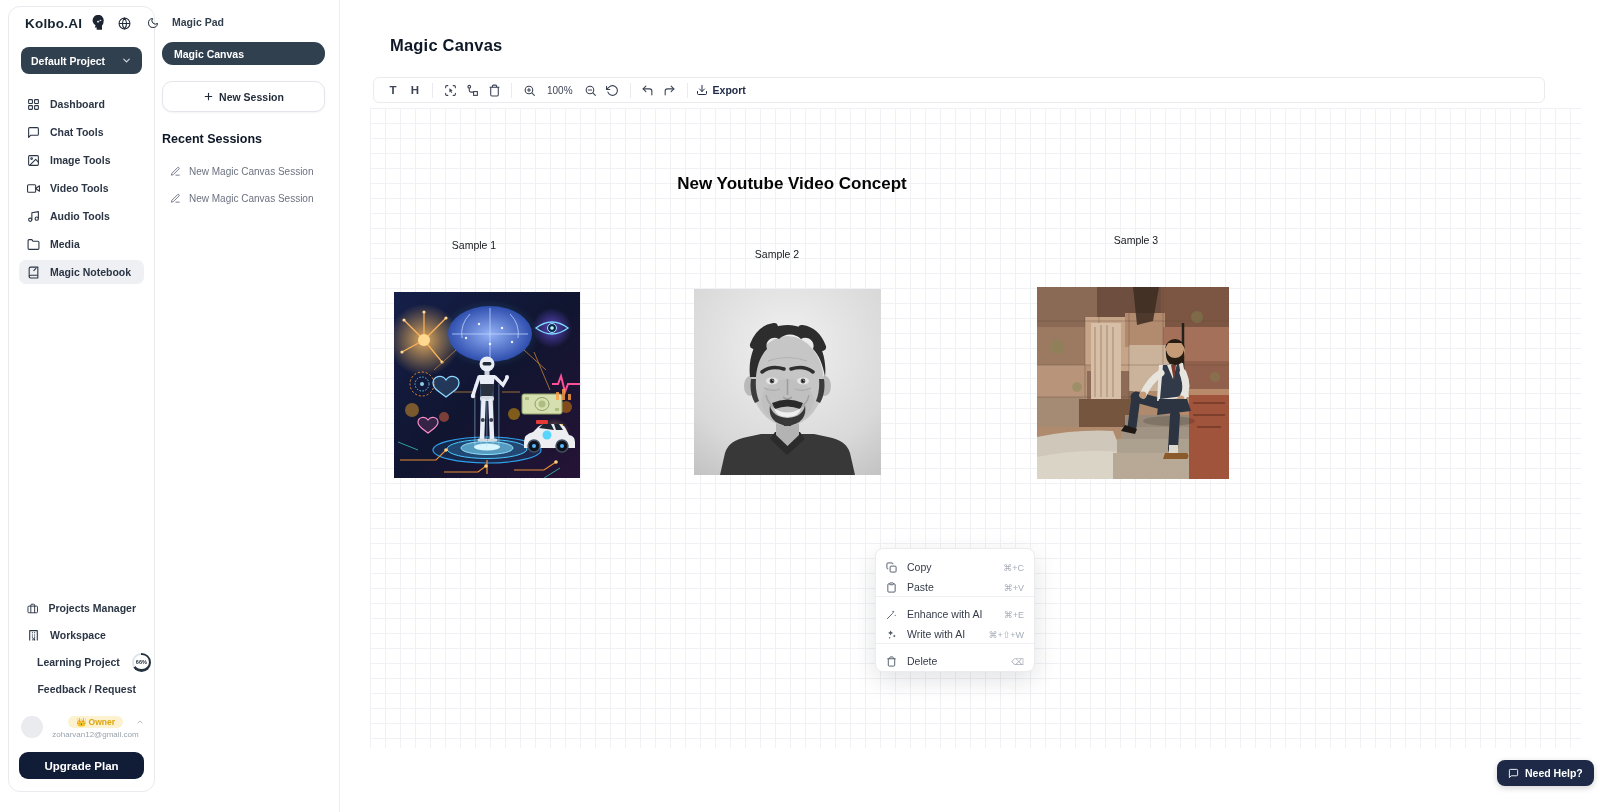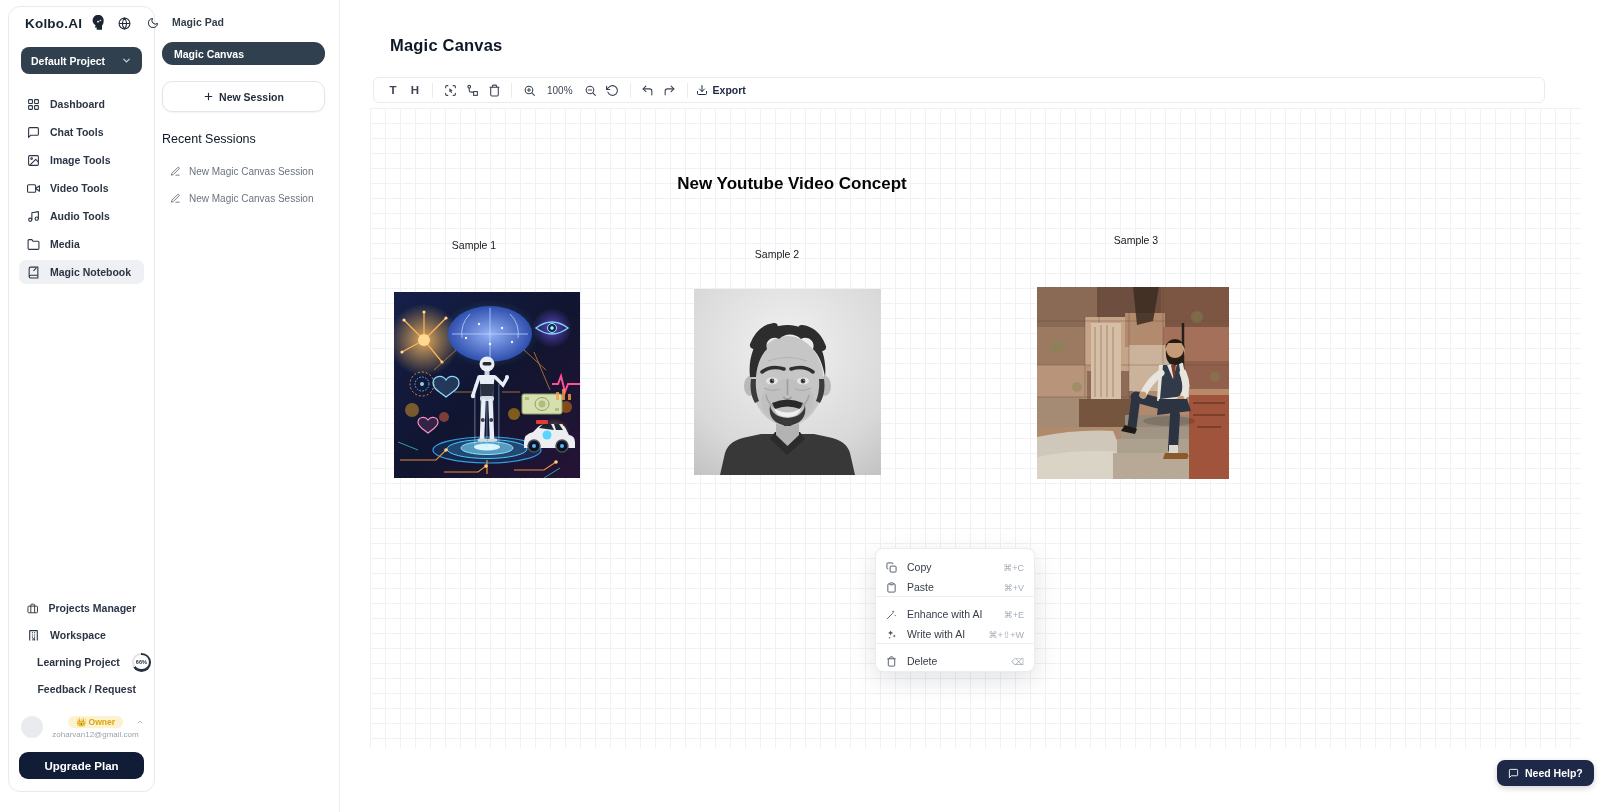--- a/index.html
+++ b/index.html
@@ -39,21 +39,21 @@
 
   
   .panel{position:absolute;left:148px;top:0;width:192px;height:812px;background:#fff;
          border-right:1px solid #edeef1;padding:14px 12px 0;z-index:4}
   .magic-pad{font-size:10.5px;font-weight:600;color:#333f4d;padding:2px 12px 0;margin-bottom:14px;cursor:pointer}
   .magic-canvas-pill{height:23px;background:#31404f;border-radius:11px;color:#fff;font-size:10.5px;
                      font-weight:700;display:flex;align-items:center;padding:0 12px;margin:0 2px 16px;cursor:pointer}
   .new-session{height:31px;border:1px solid #e3e5ea;border-radius:10px;background:#fff;display:flex;
                align-items:center;justify-content:center;gap:5px;font-size:10.5px;font-weight:600;
                color:#1f2937;margin:0 2px 20px;box-shadow:0 1px 2px rgba(16,24,40,.05);cursor:pointer}
-  .recent-heading{font-size:12.5px;font-weight:400;color:#0d1726;margin:0 2px 12px}
+  .recent-heading{font-size:12.5px;font-weight:700;color:#0d1726;margin:0 2px 12px}
   .session-item{display:flex;align-items:center;gap:8px;height:27px;padding:0 10px;font-size:10px;
                 color:#6b7280;cursor:pointer;white-space:nowrap}
 
   
   .main{position:absolute;left:347px;top:0;right:0;bottom:0;background:#fff}
   .main-title{position:absolute;left:43px;top:36px;font-size:16.5px;font-weight:800;color:#0d1726;letter-spacing:.2px}
   .toolbar{position:absolute;left:26px;top:77px;right:55px;height:26px;border:1px solid #e9ebef;
            border-radius:6px;background:#fff;display:flex;align-items:center;padding:0 8px}
   .tbtn{width:22px;height:20px;border-radius:4px;display:flex;align-items:center;justify-content:center;
         color:#3b4354;cursor:pointer;font-size:11.5px;font-weight:600}

